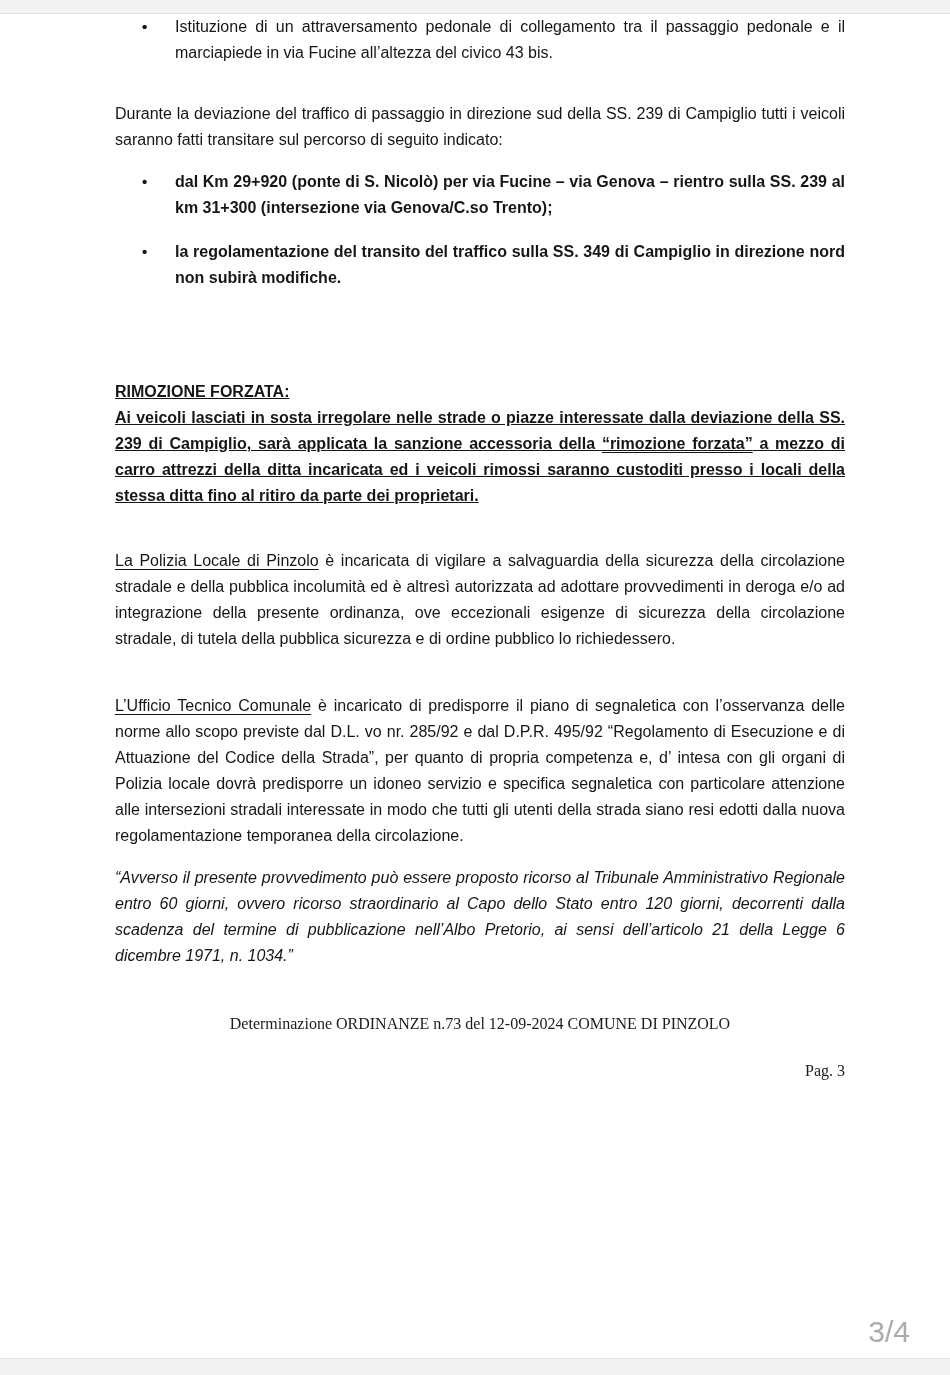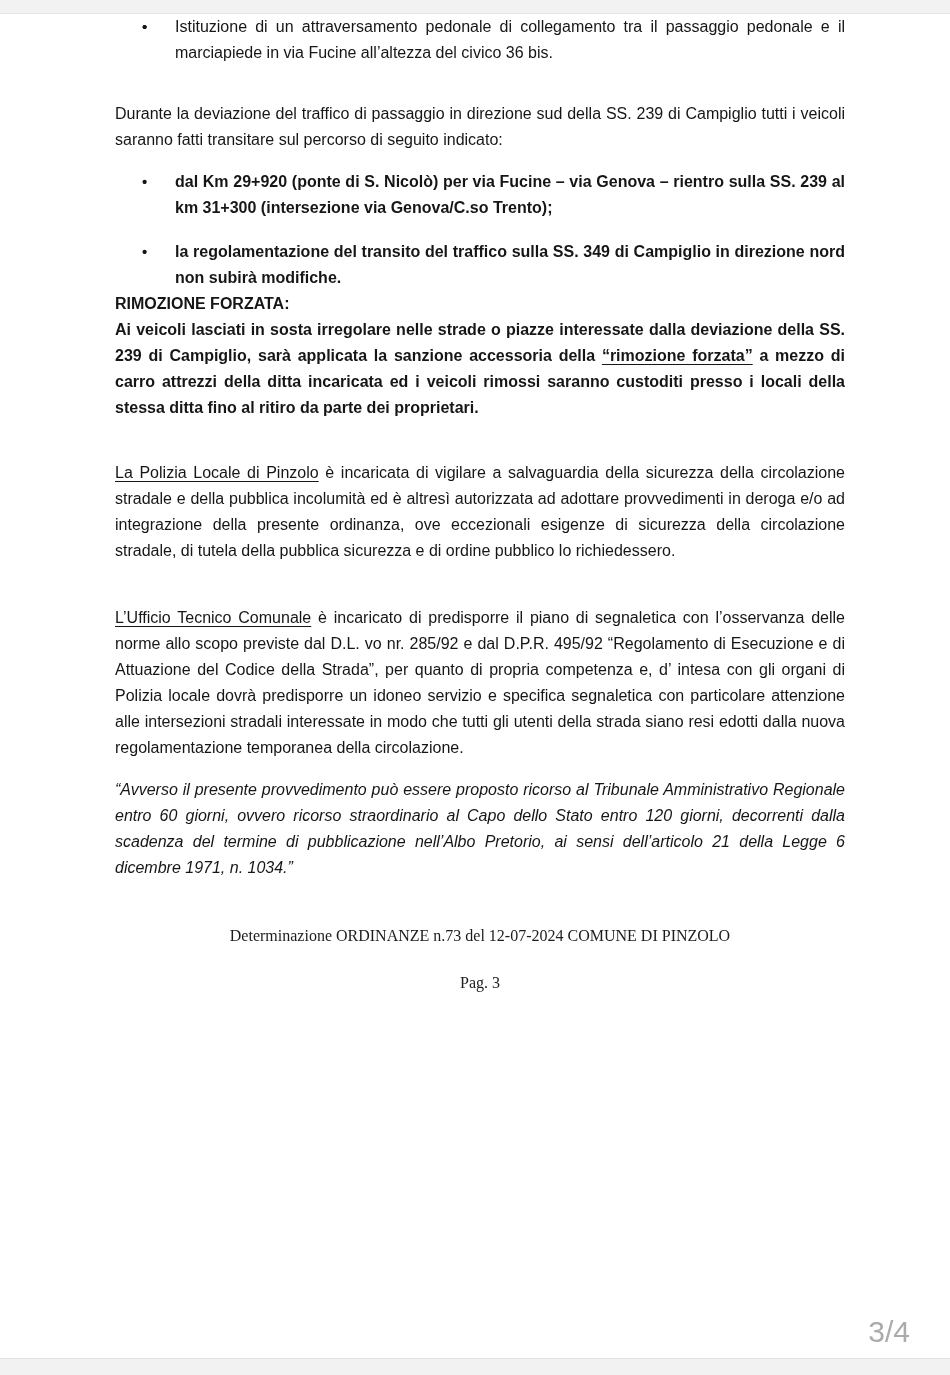--- a/index.html
+++ b/index.html
@@ -39,39 +39,39 @@
   ul.blist li { position: relative; padding-left: 60px; }
   ul.blist li .marker {
     position: absolute; left: 27px; top: 0;
     font-size: 15px;
   }
 
   .list-intro { margin-top: 114px; }
   .diversion-heading { margin-top: 35px; font-weight: normal; }
   .list-diversion { margin-top: 21px; font-weight: bold; }
   .list-diversion li + li { margin-top: 18px; }
-  .rimozione-block { font-weight: bold; }
+  .rimozione-block { margin-top: 88px; font-weight: bold; text-decoration: underline; }
   .polizia-par { margin-top: 39px; }
   .ufficio-par { margin-top: 41px; }
   .appeal-par { font-style: italic; }
 
   .footer-line {
     margin-top: 44px;
     font-family: "Liberation Serif", serif;
     font-size: 16px;
     line-height: 22px;
     text-align: center;
     color: #1c1c1c;
   }
   .page-label {
     margin-top: 25px;
     font-family: "Liberation Serif", serif;
     font-size: 16px;
     line-height: 22px;
-    text-align: center;
+    text-align: right;
     color: #1c1c1c;
   }
 
   .page-indicator {
     position: absolute;
     right: 40px;
     bottom: 28px;
     font-size: 30px;
     line-height: 30px;
     color: #ababae;
@@ -80,41 +80,41 @@
 </style>
 </head>
 <body>
 
 <div class="viewer-strip top"></div>
 
 <div class="page">
 
   <ul class="blist body-text list-intro">
     <li><span class="marker">•</span></li>
-    <li><span class="marker">•</span><span>Istituzione di un attraversamento pedonale di collegamento tra il passaggio pedonale e il marciapiede in via Fucine all’altezza del civico 36 bis.</span></li>
+    <li><span class="marker">•</span><span>Istituzione di un attraversamento pedonale di collegamento tra il passaggio pedonale e il marciapiede in via Fucine all’altezza del civico 43 bis.</span></li>
   </ul>
 
   <p class="body-text diversion-heading">Durante la deviazione del traffico di passaggio in direzione sud della SS. 239 di Campiglio tutti i veicoli saranno fatti transitare sul percorso di seguito indicato:</p>
 
   <ul class="blist body-text list-diversion">
     <li><span class="marker">•</span><span>dal Km 29+920 (ponte di S. Nicolò) per via Fucine – via Genova – rientro sulla SS. 239 al km 31+300 (intersezione via Genova/C.so Trento);</span></li>
     <li><span class="marker">•</span><span>la regolamentazione del transito del traffico sulla SS. 349 di Campiglio in direzione nord non subirà modifiche.</span></li>
   </ul>
 
   <div class="body-text rimozione-block">
     <div>RIMOZIONE FORZATA:</div>
     <div><span>Ai veicoli lasciati in sosta irregolare nelle strade o piazze interessate dalla deviazione della SS. 239 di Campiglio, sarà applicata la sanzione accessoria della </span><span class="underline">“rimozione forzata”</span><span> a mezzo di carro attrezzi della ditta incaricata ed i veicoli rimossi saranno custoditi presso i locali della stessa ditta fino al ritiro da parte dei proprietari.</span></div>
   </div>
 
   <p class="body-text polizia-par"><span class="bold underline">La Polizia Locale di Pinzolo</span><span> è incaricata di vigilare a salvaguardia della sicurezza della circolazione stradale e della pubblica incolumità ed è altresì autorizzata ad adottare provvedimenti in deroga e/o ad integrazione della presente ordinanza, ove eccezionali esigenze di sicurezza della circolazione stradale, di tutela della pubblica sicurezza e di ordine pubblico lo richiedessero.</span></p>
 
   <p class="body-text ufficio-par"><span class="bold underline">L’Ufficio Tecnico Comunale</span><span> è incaricato di predisporre il piano di segnaletica con l’osservanza delle norme allo scopo previste dal D.L. vo nr. 285/92 e dal D.P.R. 495/92 “Regolamento di Esecuzione e di Attuazione del Codice della Strada”, per quanto di propria competenza e, d’ intesa con gli organi di Polizia locale dovrà predisporre un idoneo servizio e specifica segnaletica con particolare attenzione alle intersezioni stradali interessate in modo che tutti gli utenti della strada siano resi edotti dalla nuova regolamentazione temporanea della circolazione.</span></p>
 
   <p class="body-text appeal-par">“Avverso il presente provvedimento può essere proposto ricorso al Tribunale Amministrativo Regionale entro 60 giorni, ovvero ricorso straordinario al Capo dello Stato entro 120 giorni, decorrenti dalla scadenza del termine di pubblicazione nell’Albo Pretorio, ai sensi dell’articolo 21 della Legge 6 dicembre 1971, n. 1034.”</p>
 
-  <div class="footer-line">Determinazione ORDINANZE n.73 del 12-07-2024 COMUNE DI PINZOLO</div>
+  <div class="footer-line">Determinazione ORDINANZE n.73 del 12-09-2024 COMUNE DI PINZOLO</div>
   <div class="page-label">Pag. 3</div>
 
 </div>
 
 <div class="page-indicator">3/4</div>
 
 <div class="viewer-strip bottom"></div>
 
 </body></html>

